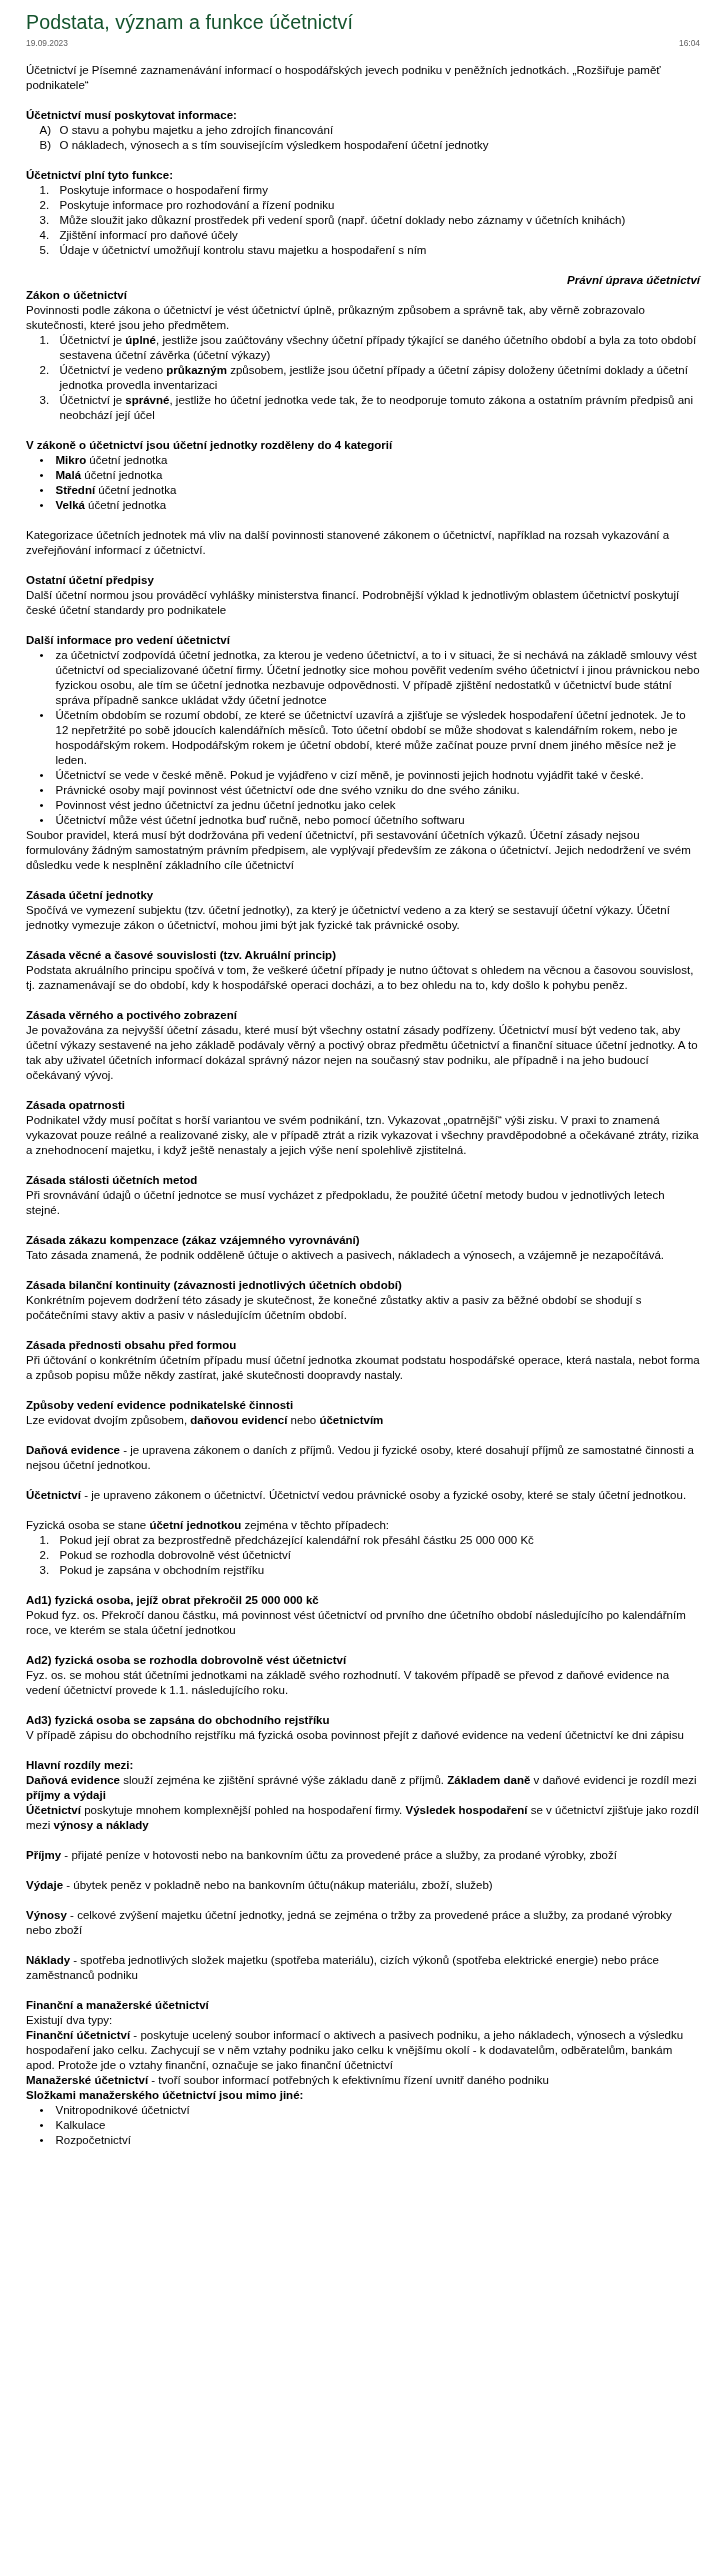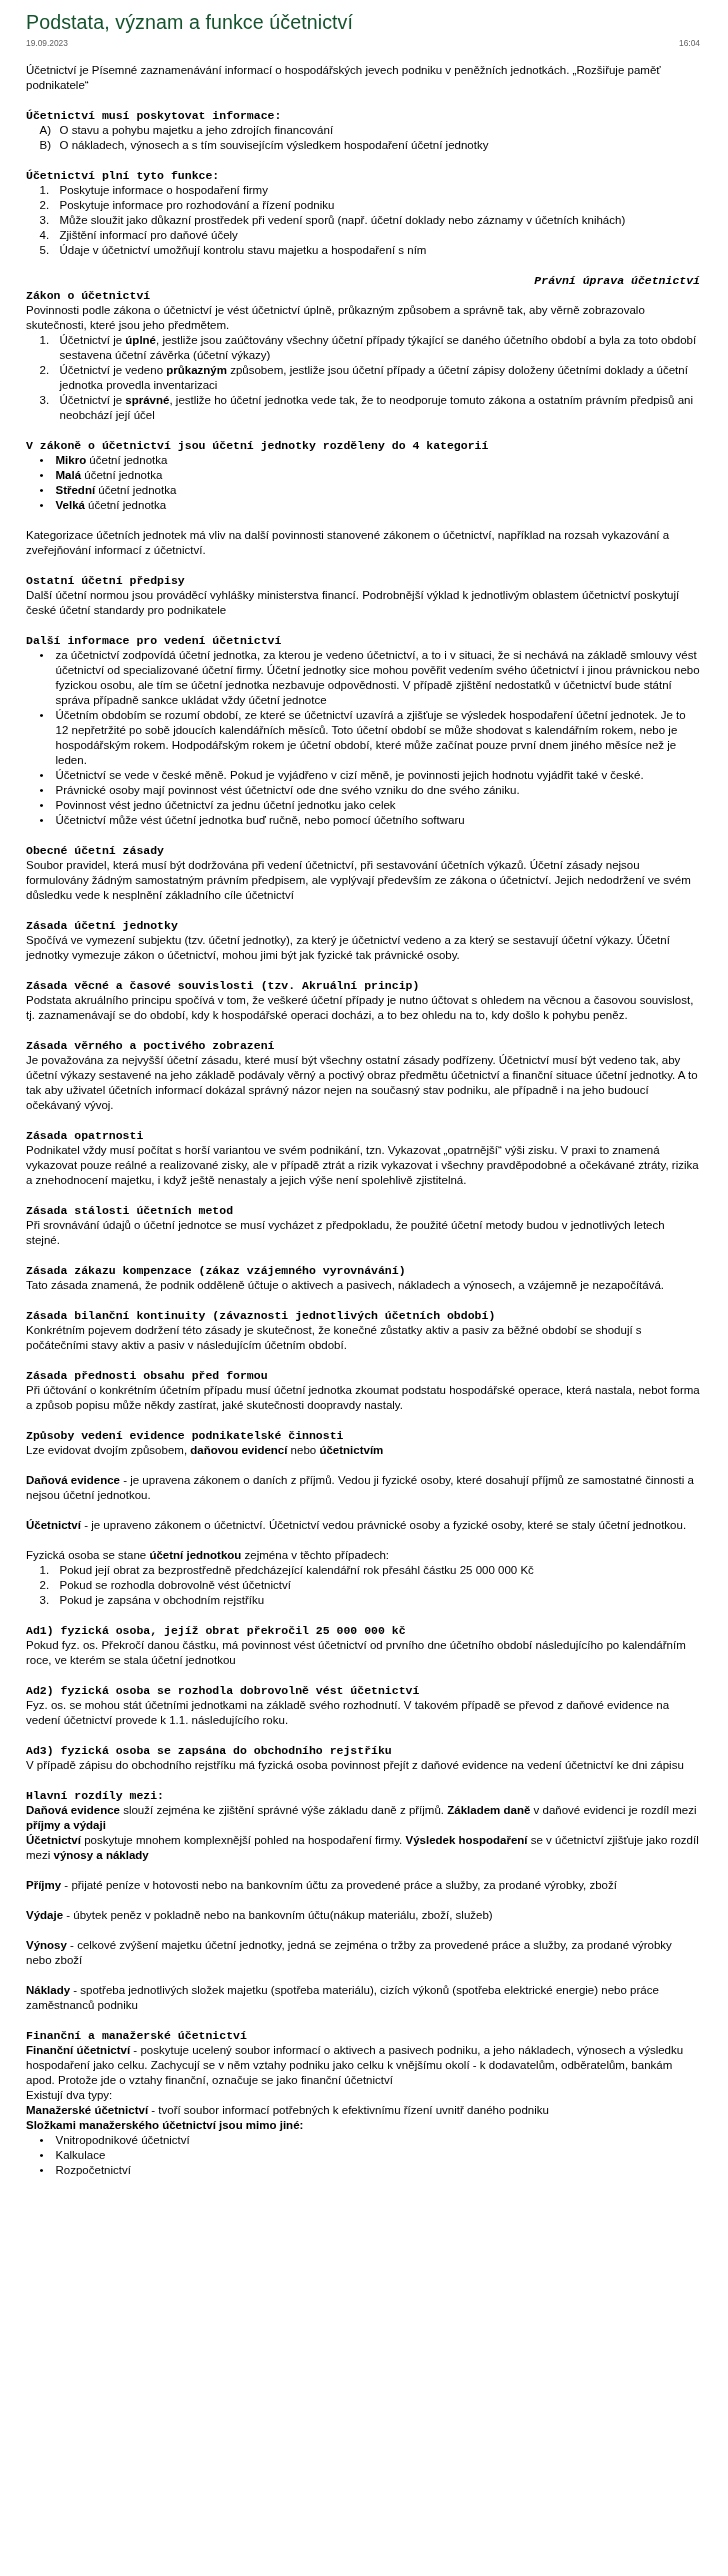--- a/index.html
+++ b/index.html
@@ -25,21 +25,21 @@
     color: #5f5f5f;
     justify-content: space-between;
   }
   .doc {
     margin-top: 12px;
     font-size: 11.5px;
     line-height: 15px;
   }
   .doc p { margin: 15px 0 0 0; }
   .p { font-weight: 400; }
-  .h { font-weight: 700; font-family: Liberation Mono, monospace; }
+  .h { font-weight: 700; }
   .it { font-style: italic; text-align: right; }
   .tight { margin-top: 0 !important; }
   .b { font-weight: 700; }
   .list { margin: 15px 0 0 0; padding-left: 13.5px; }
   .li { display: flex; align-items: flex-start; }
   .marker { flex: 0 0 20px; }
   .marker.mu { flex: 0 0 16px; }
   .li-body { flex: 1 1 auto; }
 </style>
 </head>
@@ -148,21 +148,20 @@
         </div>
         <div class="li">
           <span class="marker mu">•</span>
           <span class="li-body">Povinnost vést jedno účetnictví za jednu účetní jednotku jako celek</span>
         </div>
         <div class="li">
           <span class="marker mu">•</span>
           <span class="li-body">Účetnictví může vést účetní jednotka buď ručně, nebo pomocí účetního softwaru</span>
         </div>
       </div>
-      <p class="h">Obecné účetní zásady</p>
       <p class="p tight">Soubor pravidel, která musí být dodržována při vedení účetnictví, při sestavování účetních výkazů. Účetní zásady nejsou formulovány žádným samostatným právním předpisem, ale vyplývají především ze zákona o účetnictví. Jejich nedodržení ve svém důsledku vede k nesplnění základního cíle účetnictví</p>
       <p class="h">Zásada účetní jednotky</p>
       <p class="p tight">Spočívá ve vymezení subjektu (tzv. účetní jednotky), za který je účetnictví vedeno a za který se sestavují účetní výkazy. Účetní jednotky vymezuje zákon o účetnictví, mohou jimi být jak fyzické tak právnické osoby.</p>
       <p class="h">Zásada věcné a časové souvislosti (tzv. Akruální princip)</p>
       <p class="p tight">Podstata akruálního principu spočívá v tom, že veškeré účetní případy je nutno účtovat s ohledem na věcnou a časovou souvislost, tj. zaznamenávají se do období, kdy k hospodářské operaci docházi, a to bez ohledu na to, kdy došlo k pohybu peněz.</p>
       <p class="h">Zásada věrného a poctivého zobrazení</p>
       <p class="p tight">Je považována za nejvyšší účetní zásadu, které musí být všechny ostatní zásady podřízeny. Účetnictví musí být vedeno tak, aby účetní výkazy sestavené na jeho základě podávaly věrný a poctivý obraz předmětu účetnictví a finanční situace účetní jednotky. A to tak aby uživatel účetních informací dokázal správný názor nejen na současný stav podniku, ale případně i na jeho budoucí očekávaný vývoj.</p>
       <p class="h">Zásada opatrnosti</p>
       <p class="p tight">Podnikatel vždy musí počítat s horší variantou ve svém podnikání, tzn. Vykazovat „opatrnější“ výši zisku. V praxi to znamená vykazovat pouze reálné a realizované zisky, ale v případě ztrát a rizik vykazovat i všechny pravděpodobné a očekávané ztráty, rizika a znehodnocení majetku, i když ještě nenastaly a jejich výše není spolehlivě zjistitelná.</p>
       <p class="h">Zásada stálosti účetních metod</p>
@@ -199,22 +198,22 @@
       <p class="h">Ad3) fyzická osoba se zapsána do obchodního rejstříku</p>
       <p class="p tight">V případě zápisu do obchodního rejstříku má fyzická osoba povinnost přejít z daňové evidence na vedení účetnictví ke dni zápisu</p>
       <p class="h">Hlavní rozdíly mezi:</p>
       <p class="p tight"><span class="b ">Daňová evidence</span> slouží zejména ke zjištění správné výše základu daně z příjmů. <span class="b ">Základem daně</span> v daňové evidenci je rozdíl mezi <span class="b ">příjmy a výdaji</span></p>
       <p class="p tight"><span class="b ">Účetnictví</span> poskytuje mnohem komplexnější pohled na hospodaření firmy. <span class="b ">Výsledek hospodaření</span> se v účetnictví zjišťuje jako rozdíl mezi <span class="b ">výnosy a náklady</span></p>
       <p class="p"><span class="b ">Příjmy</span> - přijaté peníze v hotovosti nebo na bankovním účtu za provedené práce a služby, za prodané výrobky, zboží</p>
       <p class="p"><span class="b ">Výdaje</span> - úbytek peněz v pokladně nebo na bankovním účtu(nákup materiálu, zboží, služeb)</p>
       <p class="p"><span class="b ">Výnosy</span> - celkové zvýšení majetku účetní jednotky, jedná se zejména o tržby za provedené práce a služby, za prodané výrobky nebo zboží</p>
       <p class="p"><span class="b ">Náklady</span> - spotřeba jednotlivých složek majetku (spotřeba materiálu), cizích výkonů (spotřeba elektrické energie) nebo práce zaměstnanců podniku</p>
       <p class="h">Finanční a manažerské účetnictví</p>
+      <p class="p tight">Existují dva typy:</p>
       <p class="p tight"><span class="b ">Finanční účetnictví</span> - poskytuje ucelený soubor informací o aktivech a pasivech podniku, a jeho nákladech, výnosech a výsledku hospodaření jako celku. Zachycují se v něm vztahy podniku jako celku k vnějšímu okolí - k dodavatelům, odběratelům, bankám apod. Protože jde o vztahy finanční, označuje se jako finanční účetnictví</p>
-      <p class="p tight">Existují dva typy:</p>
       <p class="p tight"><span class="b ">Manažerské účetnictví</span> - tvoří soubor informací potřebných k efektivnímu řízení uvnitř daného podniku</p>
       <p class="p tight"><span class="b ">Složkami manažerského účetnictví jsou mimo jiné:</span></p>
       <div class="list tight">
         <div class="li">
           <span class="marker mu">•</span>
           <span class="li-body">Vnitropodnikové účetnictví</span>
         </div>
         <div class="li">
           <span class="marker mu">•</span>
           <span class="li-body">Kalkulace</span>

